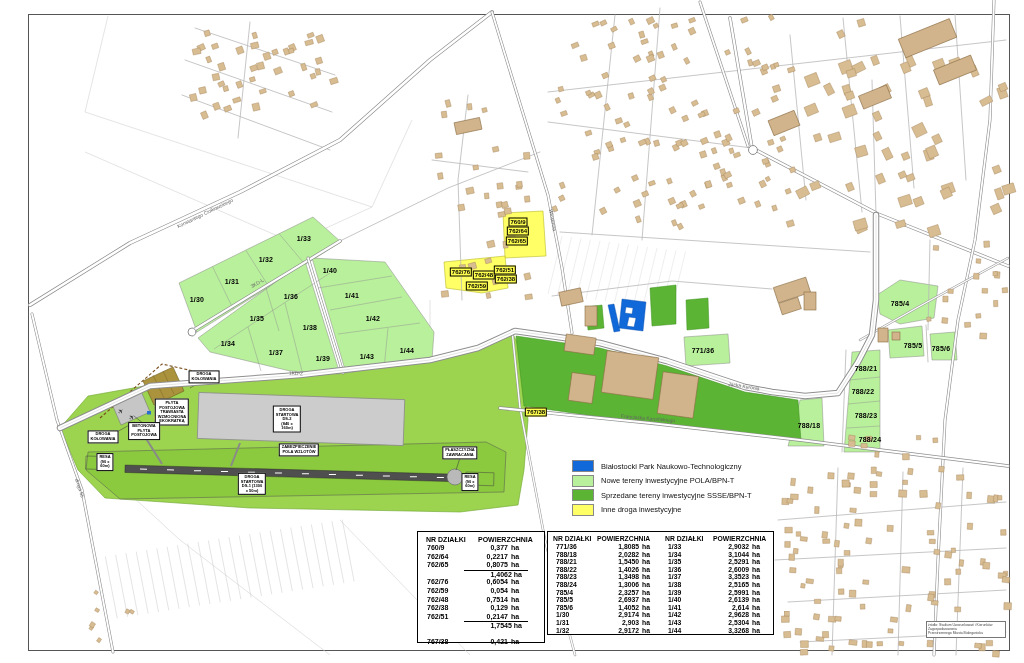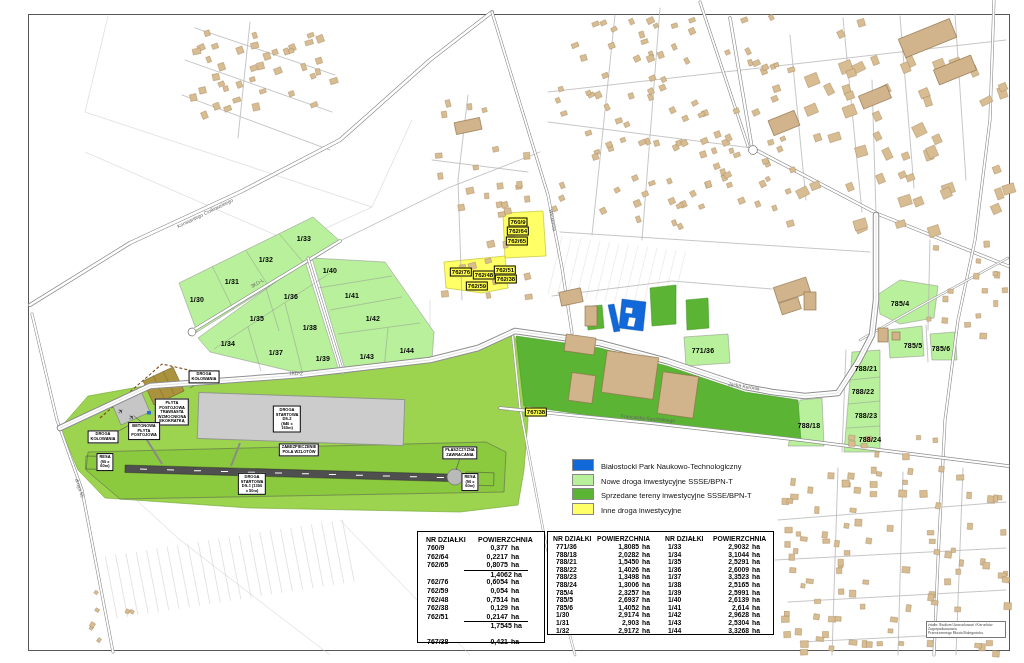--- a/index.html
+++ b/index.html
@@ -8,21 +8,21 @@
   svg{position:absolute;left:0;top:0}
   #labels,#legend,.tbl,#attrib{position:absolute}
   .plabel{position:absolute;transform:translate(-50%,-50%);font-weight:bold;font-size:7px;
           color:#000;white-space:nowrap;letter-spacing:.2px}
   .ybox{position:absolute;transform:translate(-50%,-50%);background:#ffff4d;border:1px solid #000;
         font-weight:bold;font-size:6px;line-height:7px;padding:0 1px;white-space:nowrap}
   .wbox{position:absolute;transform:translate(-50%,-50%);background:#fff;border:0.5px solid #000;
         font-weight:bold;font-size:4px;line-height:4.6px;padding:1px 2px;text-align:center;white-space:pre-line}
   .rlabel{position:absolute;font-size:5px;color:#666;white-space:nowrap;transform-origin:center}
   #legend{left:570px;top:459px;background:#fff;padding:2px 6px 2px 2px}
-  .legend-row{display:flex;align-items:flex-end;height:10px;margin-bottom:4.5px}
+  .legend-row{display:flex;align-items:center;height:10px;margin-bottom:4.5px}
   .legend-swatch{width:20px;height:10px;border:0.5px solid #888;margin-right:7px;flex:0 0 auto}
   .legend-label{font-size:7.5px;color:#111;white-space:nowrap}
   .tbl{background:#fff;border:1.2px solid #000;font-weight:bold;color:#000;box-sizing:border-box}
   #t1{left:417px;top:531px;width:128px;height:112px;font-size:7px;padding-top:3px}
   #t2{left:547px;top:531px;width:227px;height:104px;font-size:6.8px;padding-top:2px}
   .t1h{display:grid;grid-template-columns:52px 70px;height:9px;line-height:9px}
   .t1h span{text-align:left;padding-left:8px;white-space:nowrap}
   .t1row{display:grid;grid-template-columns:48px 42px 18px;height:8.6px;line-height:8.6px}
   .t1row .nr{padding-left:9px}.t1row .val{text-align:right}.t1row .unit{padding-left:3px}
   .t1sub{display:grid;grid-template-columns:46px 64px;height:8.6px;line-height:8.6px}
@@ -700,21 +700,21 @@
       <div class="rlabel" style="left: 296px; top: 373px; transform: translate(-50%, -50%) rotate(2deg);">1KD-Z</div>
       <div class="rlabel" style="left: 80px; top: 488px; transform: translate(-50%, -50%) rotate(72deg);">droga 65</div>
     </div>
 <div id="legend">
       <div class="legend-row">
         <span class="legend-swatch" style="background: rgb(17, 104, 216);"></span>
         <span class="legend-label">Białostocki Park Naukowo-Technologiczny</span>
       </div>
       <div class="legend-row">
         <span class="legend-swatch" style="background: rgb(185, 240, 156);"></span>
-        <span class="legend-label">Nowe droga inwestycyjne SSSE/BPN-T</span>
+        <span class="legend-label">Nowe tereny inwestycyjne POLA/BPN-T</span>
       </div>
       <div class="legend-row">
         <span class="legend-swatch" style="background: rgb(91, 180, 51);"></span>
         <span class="legend-label">Sprzedane tereny inwestycyjne SSSE/BPN-T</span>
       </div>
       <div class="legend-row">
         <span class="legend-swatch" style="background: rgb(255, 255, 102);"></span>
         <span class="legend-label">Inne droga inwestycyjne</span>
       </div>
     </div>

